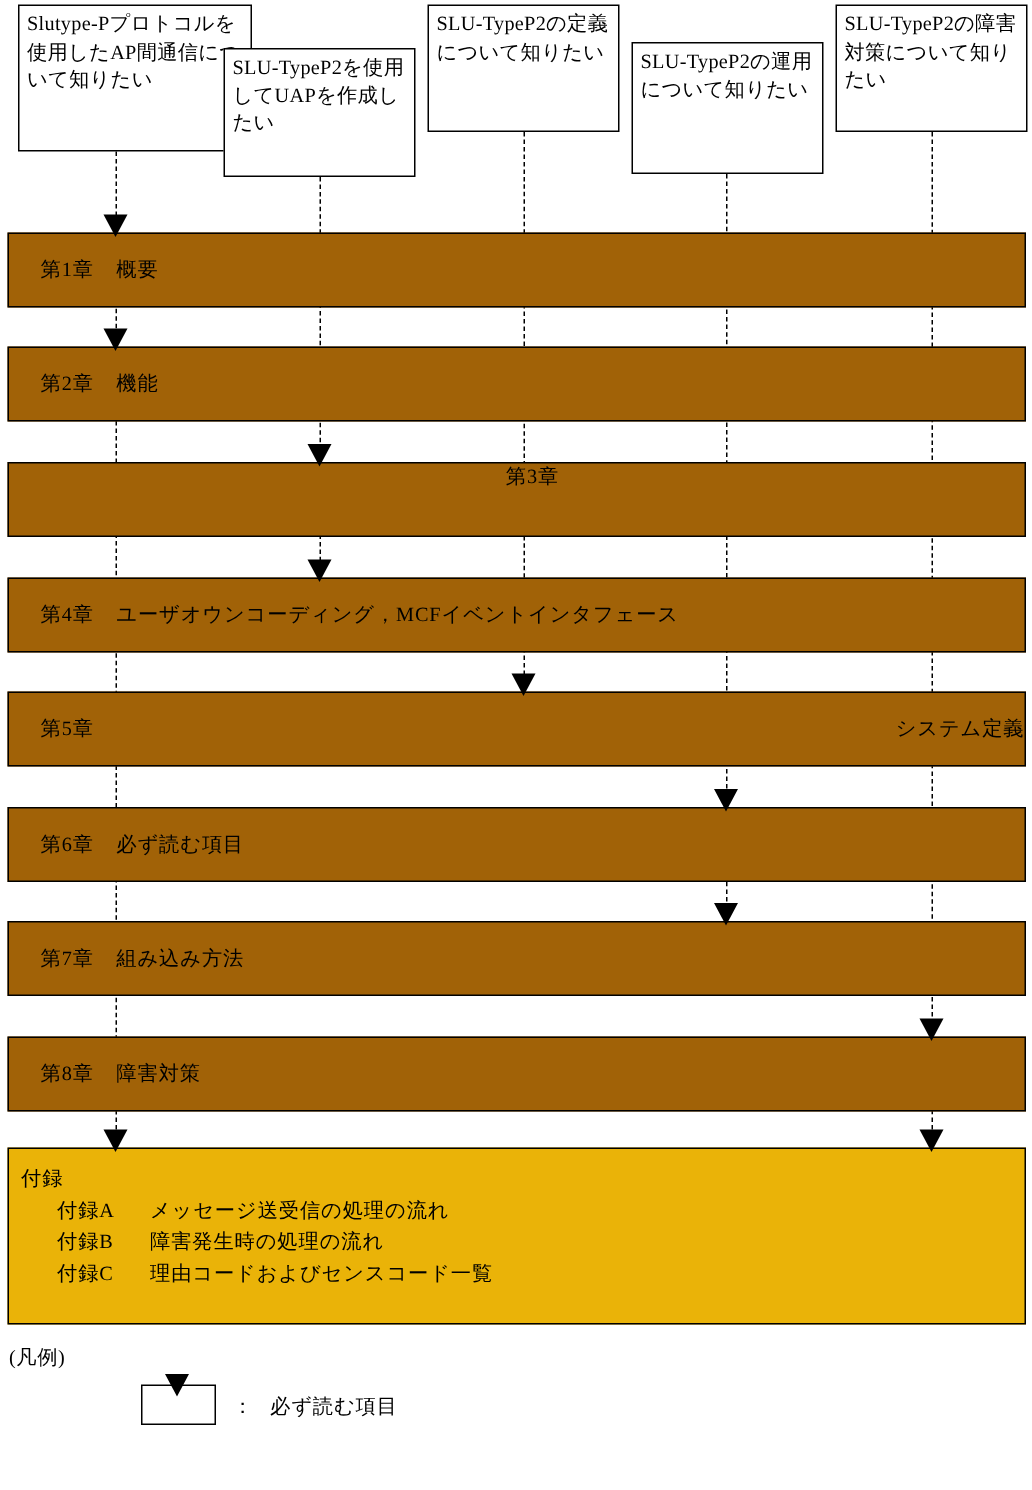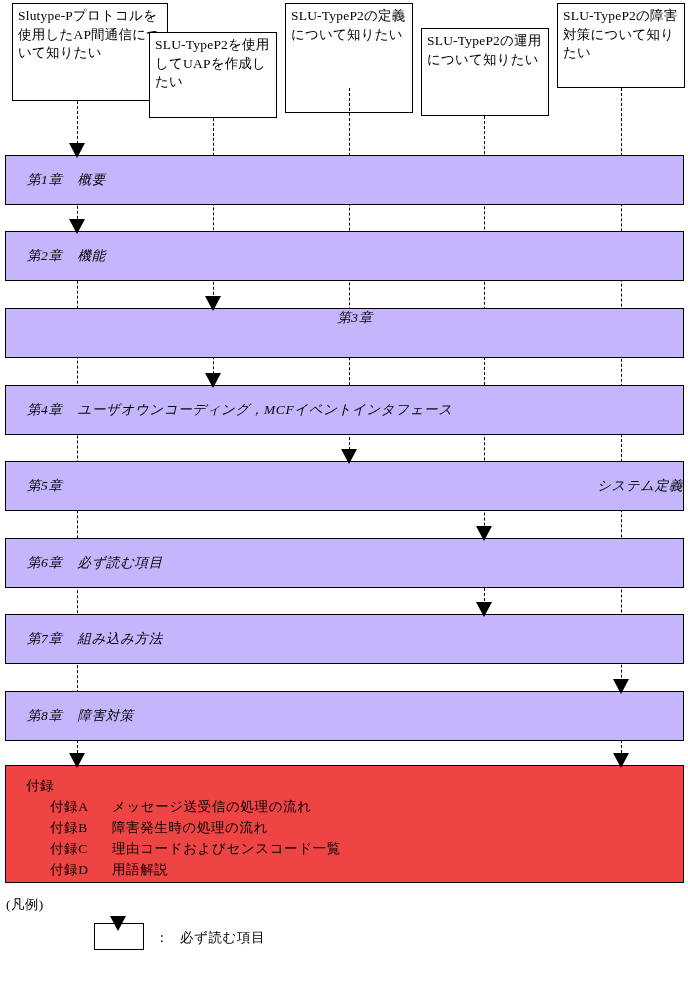--- a/index.html
+++ b/index.html
@@ -44,24 +44,23 @@
   }
 
   
   .chapter {
     position: absolute;
     box-sizing: border-box;
     left: 5px;
     width: 679px;
     height: 50px;
     border: 1.3px solid #000000;
-    background: #c4b5fd;
+    background: #a16207;
     display: flex;
     align-items: center;
-    font-style: italic;
   }
   .chapter .ch-num {
     margin-left: 21px;
     font-size: 13.5px;
     letter-spacing: 0.6px;
     white-space: nowrap;
   }
   .chapter .ch-title {
     margin-left: 15px;
     font-size: 13.5px;
@@ -71,22 +70,22 @@
 
   
   #appendix-box {
     position: absolute;
     box-sizing: border-box;
     left: 5px;
     top: 765px;
     width: 679px;
     height: 118px;
     border: 1.3px solid #000000;
-    background: #ef4444;
-    padding: 10px 0 0 20px;
+    background: #eab308;
+    padding: 10px 0 0 8px;
   }
   .apx-head {
     font-size: 13.5px;
     letter-spacing: 0.6px;
     line-height: 1.55;
   }
   .apx-row {
     font-size: 13.5px;
     letter-spacing: 0.6px;
     line-height: 1.55;
@@ -153,21 +152,21 @@
 </style>
 </head>
 <body>
 
 <div id="diagram">
 
   <div class="qbox" id="qbox-1" style="left:12px; top:3px; width:156px; height:98px;">Slutype-Pプロトコルを使用したAP間通信について知りたい</div>
 
   <div class="qbox" id="qbox-2" style="left:149px; top:32px; width:128px; height:86px;">SLU-TypeP2を使用してUAPを作成したい</div>
 
-  <div class="qbox" id="qbox-3" style="left:285px; top:3px; width:128px; height:110px;">SLU-TypeP2の定義について知りたい</div>
+  <div class="qbox" id="qbox-3" style="left:285px; top:3px; width:128px; height:85px;">SLU-TypeP2の定義について知りたい</div>
 
   <div class="qbox" id="qbox-4" style="left:421px; top:28px; width:128px; height:88px;">SLU-TypeP2の運用について知りたい</div>
 
   <div class="qbox" id="qbox-5" style="left:557px; top:3px; width:128px; height:85px;">SLU-TypeP2の障害対策について知りたい</div>
 
   <div class="track" style="left:77px; top:101px; height:672px;"></div>
   <div class="track" style="left:213px; top:118px; height:291px;"></div>
   <div class="track" style="left:349px; top:88px; height:367px;"></div>
   <div class="track" style="left:484px; top:116px; height:500px;"></div>
   <div class="track" style="left:621px; top:88px; height:685px;"></div>
@@ -217,23 +216,20 @@
     <div class="apx-head">付録</div>
     <div class="apx-row">
       <span class="apx-id">付録A</span><span>メッセージ送受信の処理の流れ</span>
     </div>
     <div class="apx-row">
       <span class="apx-id">付録B</span><span>障害発生時の処理の流れ</span>
     </div>
     <div class="apx-row">
       <span class="apx-id">付録C</span><span>理由コードおよびセンスコード一覧</span>
     </div>
-    <div class="apx-row">
-      <span class="apx-id">付録D</span><span>用語解説</span>
-    </div>
   </div>
 
   <div class="arrow" style="left:69px;  top:753px;"></div>
   <div class="arrow" style="left:613px; top:753px;"></div>
 
   <div id="legend">
     <div id="legend-title">(凡例)</div>
     <div id="legend-box"></div>
     <div id="legend-arrow"></div>
     <div id="legend-colon">：</div>

